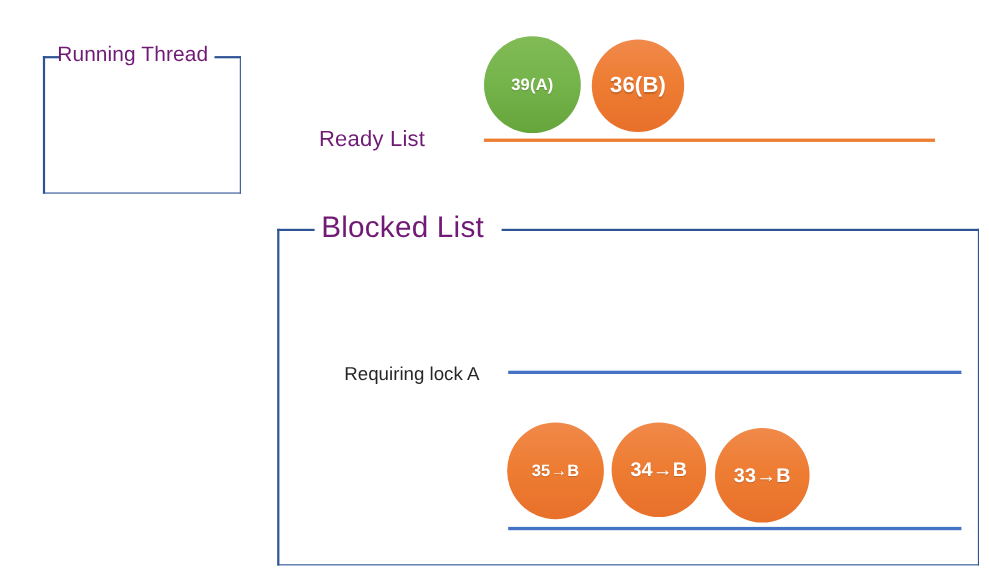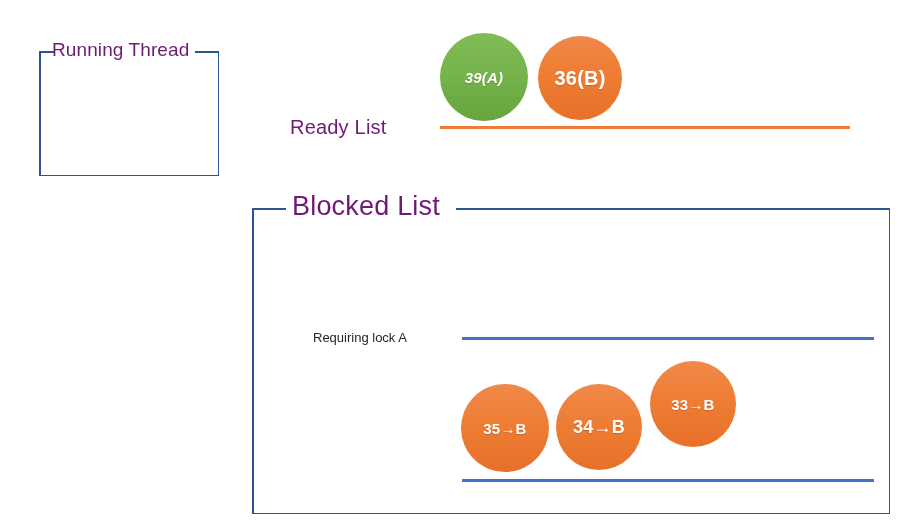--- a/index.html
+++ b/index.html
@@ -110,21 +110,21 @@
   #ready-list-rule {
     left: 440px;
     top: 126px;
     width: 410px;
     background: #ed7d31;
   }
 
   
   .lock-label {
     position: absolute;
-    font-size: 13px;
+    font-size: 17px;
     white-space: nowrap;
     color: #262626;
     line-height: 1;
   }
   #requiring-lock-a-label { left: 313px; top: 331px; }
   #requiring-lock-b-label { left: 313px; top: 473px; }
 
   #requiring-lock-a-rule {
     left: 462px;
     top: 337px;
@@ -148,21 +148,20 @@
     align-items: center;
     justify-content: center;
     color: #ffffff;
     font-weight: bold;
     letter-spacing: 0.2px;
     text-shadow: 0 1px 1px rgba(0,0,0,0.18);
     box-sizing: border-box;
   }
   .thread-circle.green {
     background: linear-gradient(180deg, #81bb56 0%, #76b44c 45%, #65a53c 100%);
-    font-style: italic;
   }
   .thread-circle.orange {
     background: linear-gradient(180deg, #f0894a 0%, #ee7d33 45%, #e8702a 100%);
   }
 
   #thread-39a {
     left: 440px;
     top: 33px;
     width: 88px;
     height: 88px;
@@ -185,24 +184,24 @@
   }
   #thread-34b {
     left: 556px;
     top: 384px;
     width: 86px;
     height: 86px;
     font-size: 18px;
   }
   #thread-33b {
     left: 650px;
-    top: 361px;
+    top: 389px;
     width: 86px;
     height: 86px;
-    font-size: 15px;
+    font-size: 18px;
   }
 </style>
 </head>
 <body>
 
 <div class="canvas">
 
   <div class="group-box" id="running-thread-box">
     <div class="edge top-left"></div>
     <div class="edge top-right"></div>

